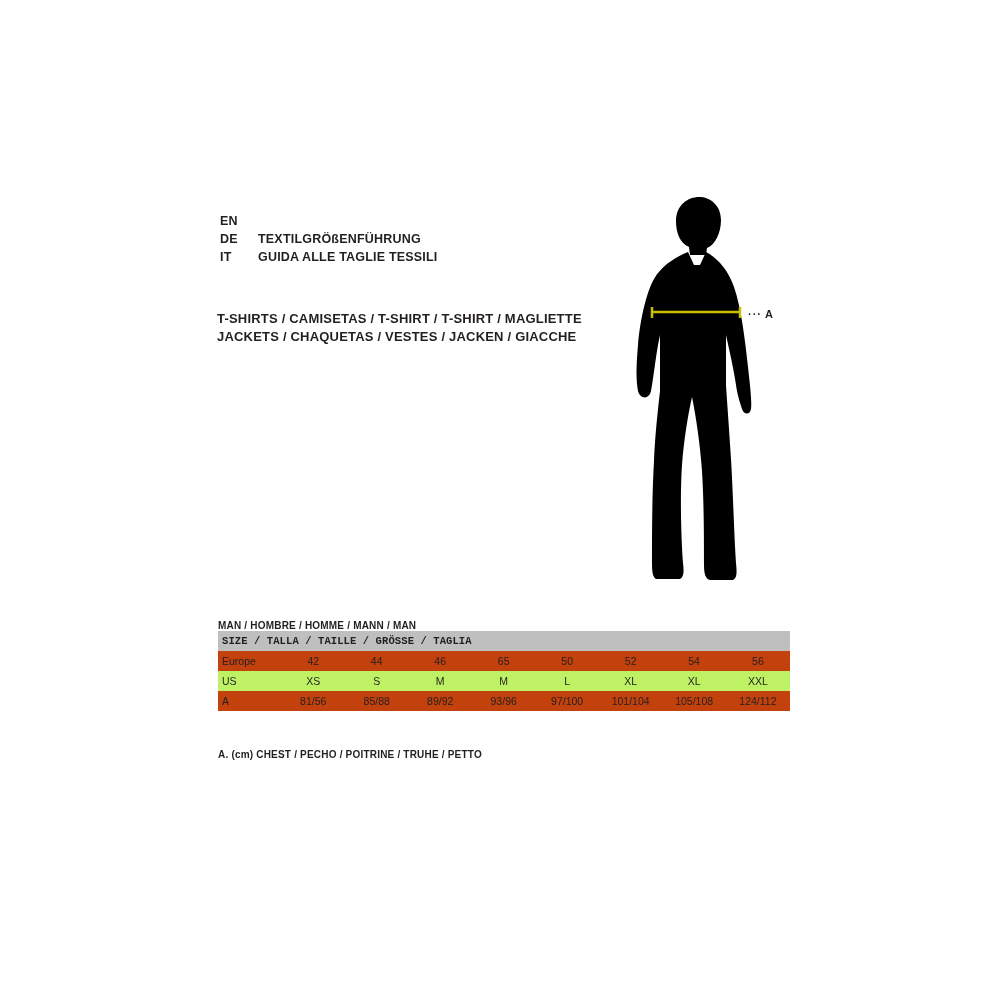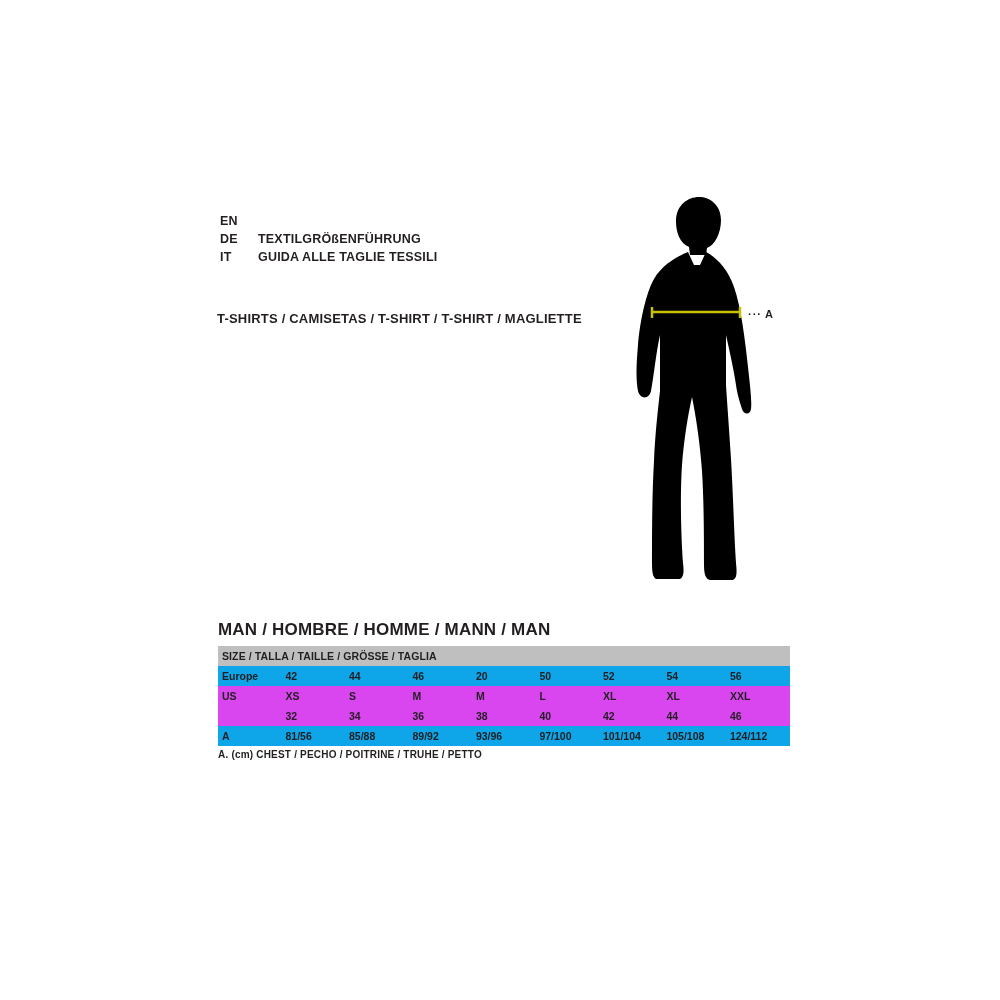--- a/index.html
+++ b/index.html
@@ -92,25 +92,24 @@
   }
 
   
   .table-block {
     position: absolute;
     left: 218px;
     top: 620px;
     width: 572px;
   }
   .table-title {
-    font-size: 17px;
-    font-weight: bold;
-    letter-spacing: 0.2px;
-    color: #231f20;
-    margin-bottom: 6px;
+    font-size: 10px;
+    font-weight: bold;
+    letter-spacing: 0.2px;
+    color: #231f20;
     white-space: nowrap;
   }
   table.size-table {
     border-collapse: collapse;
     width: 572px;
     table-layout: fixed;
     font-size: 10.5px;
     color: #231f20;
   }
   table.size-table td {
@@ -119,35 +118,35 @@
     vertical-align: middle;
     white-space: nowrap;
   }
   .row-head {
     background: #bfbfbf;
   }
   .row-head td {
     font-weight: bold;
     font-size: 10.5px;
     letter-spacing: 0.1px;
+    font-family: Liberation Mono, monospace;
   }
   .row-shade {
-    background: #d946ef;
-    font-weight: bold;
+    background: #bef264;
   }
   .row-plain {
-    background: #0ea5e9;
-    font-weight: bold;
+    background: #c2410c;
   }
   .col-label {
     width: 88px;
     text-align: left;
     padding-left: 4px !important;
   }
   .cell {
+    text-align: center;
   }
 
   .footnote {
     position: absolute;
     left: 218px;
     top: 749px;
     font-size: 10px;
     font-weight: bold;
     letter-spacing: 0.2px;
     color: #231f20;
@@ -168,20 +167,21 @@
       <span class="lang-label">TEXTILGRÖßENFÜHRUNG</span>
     </div>
     <div class="lang-row">
       <span class="lang-code">IT</span>
       <span class="lang-label">GUIDA ALLE TAGLIE TESSILI</span>
     </div>
   </div>
 
   <div class="cat-block">
     <div class="cat-line">T-SHIRTS / CAMISETAS / T-SHIRT / T-SHIRT / MAGLIETTE</div>
+    <div class="cat-line">JACKETS / CHAQUETAS / VESTES / JACKEN / GIACCHE</div>
   </div>
 
   <div class="figure">
     <svg width="200" height="400" viewBox="0 0 200 400" xmlns="http://www.w3.org/2000/svg">
       <g fill="#000000">
 
         <path d="M76 26 C76 10 88 2 99 2 C110 2 121 10 121 25 C121 38 115 50 107 53 L106 60 L90 60 L89 52 C80 48 76 38 76 26 Z"></path>
 
         <path d="M88 57
                  C76 62 62 70 54 84
@@ -229,48 +229,37 @@
     <table class="size-table">
       <tbody>
         <tr class="row-head">
           <td class="col-label" colspan="9">SIZE / TALLA / TAILLE / GRÖSSE / TAGLIA</td>
         </tr>
         <tr class="row-plain">
           <td class="col-label">Europe</td>
           <td class="cell">42</td>
           <td class="cell">44</td>
           <td class="cell">46</td>
-          <td class="cell">20</td>
+          <td class="cell">65</td>
           <td class="cell">50</td>
           <td class="cell">52</td>
           <td class="cell">54</td>
           <td class="cell">56</td>
         </tr>
         <tr class="row-shade">
           <td class="col-label">US</td>
           <td class="cell">XS</td>
           <td class="cell">S</td>
           <td class="cell">M</td>
           <td class="cell">M</td>
           <td class="cell">L</td>
           <td class="cell">XL</td>
           <td class="cell">XL</td>
           <td class="cell">XXL</td>
         </tr>
-        <tr class="row-shade">
-          <td class="col-label"></td>
-          <td class="cell">32</td>
-          <td class="cell">34</td>
-          <td class="cell">36</td>
-          <td class="cell">38</td>
-          <td class="cell">40</td>
-          <td class="cell">42</td>
-          <td class="cell">44</td>
-          <td class="cell">46</td>
-        </tr>
         <tr class="row-plain">
           <td class="col-label">A</td>
           <td class="cell">81/56</td>
           <td class="cell">85/88</td>
           <td class="cell">89/92</td>
           <td class="cell">93/96</td>
           <td class="cell">97/100</td>
           <td class="cell">101/104</td>
           <td class="cell">105/108</td>
           <td class="cell">124/112</td>

